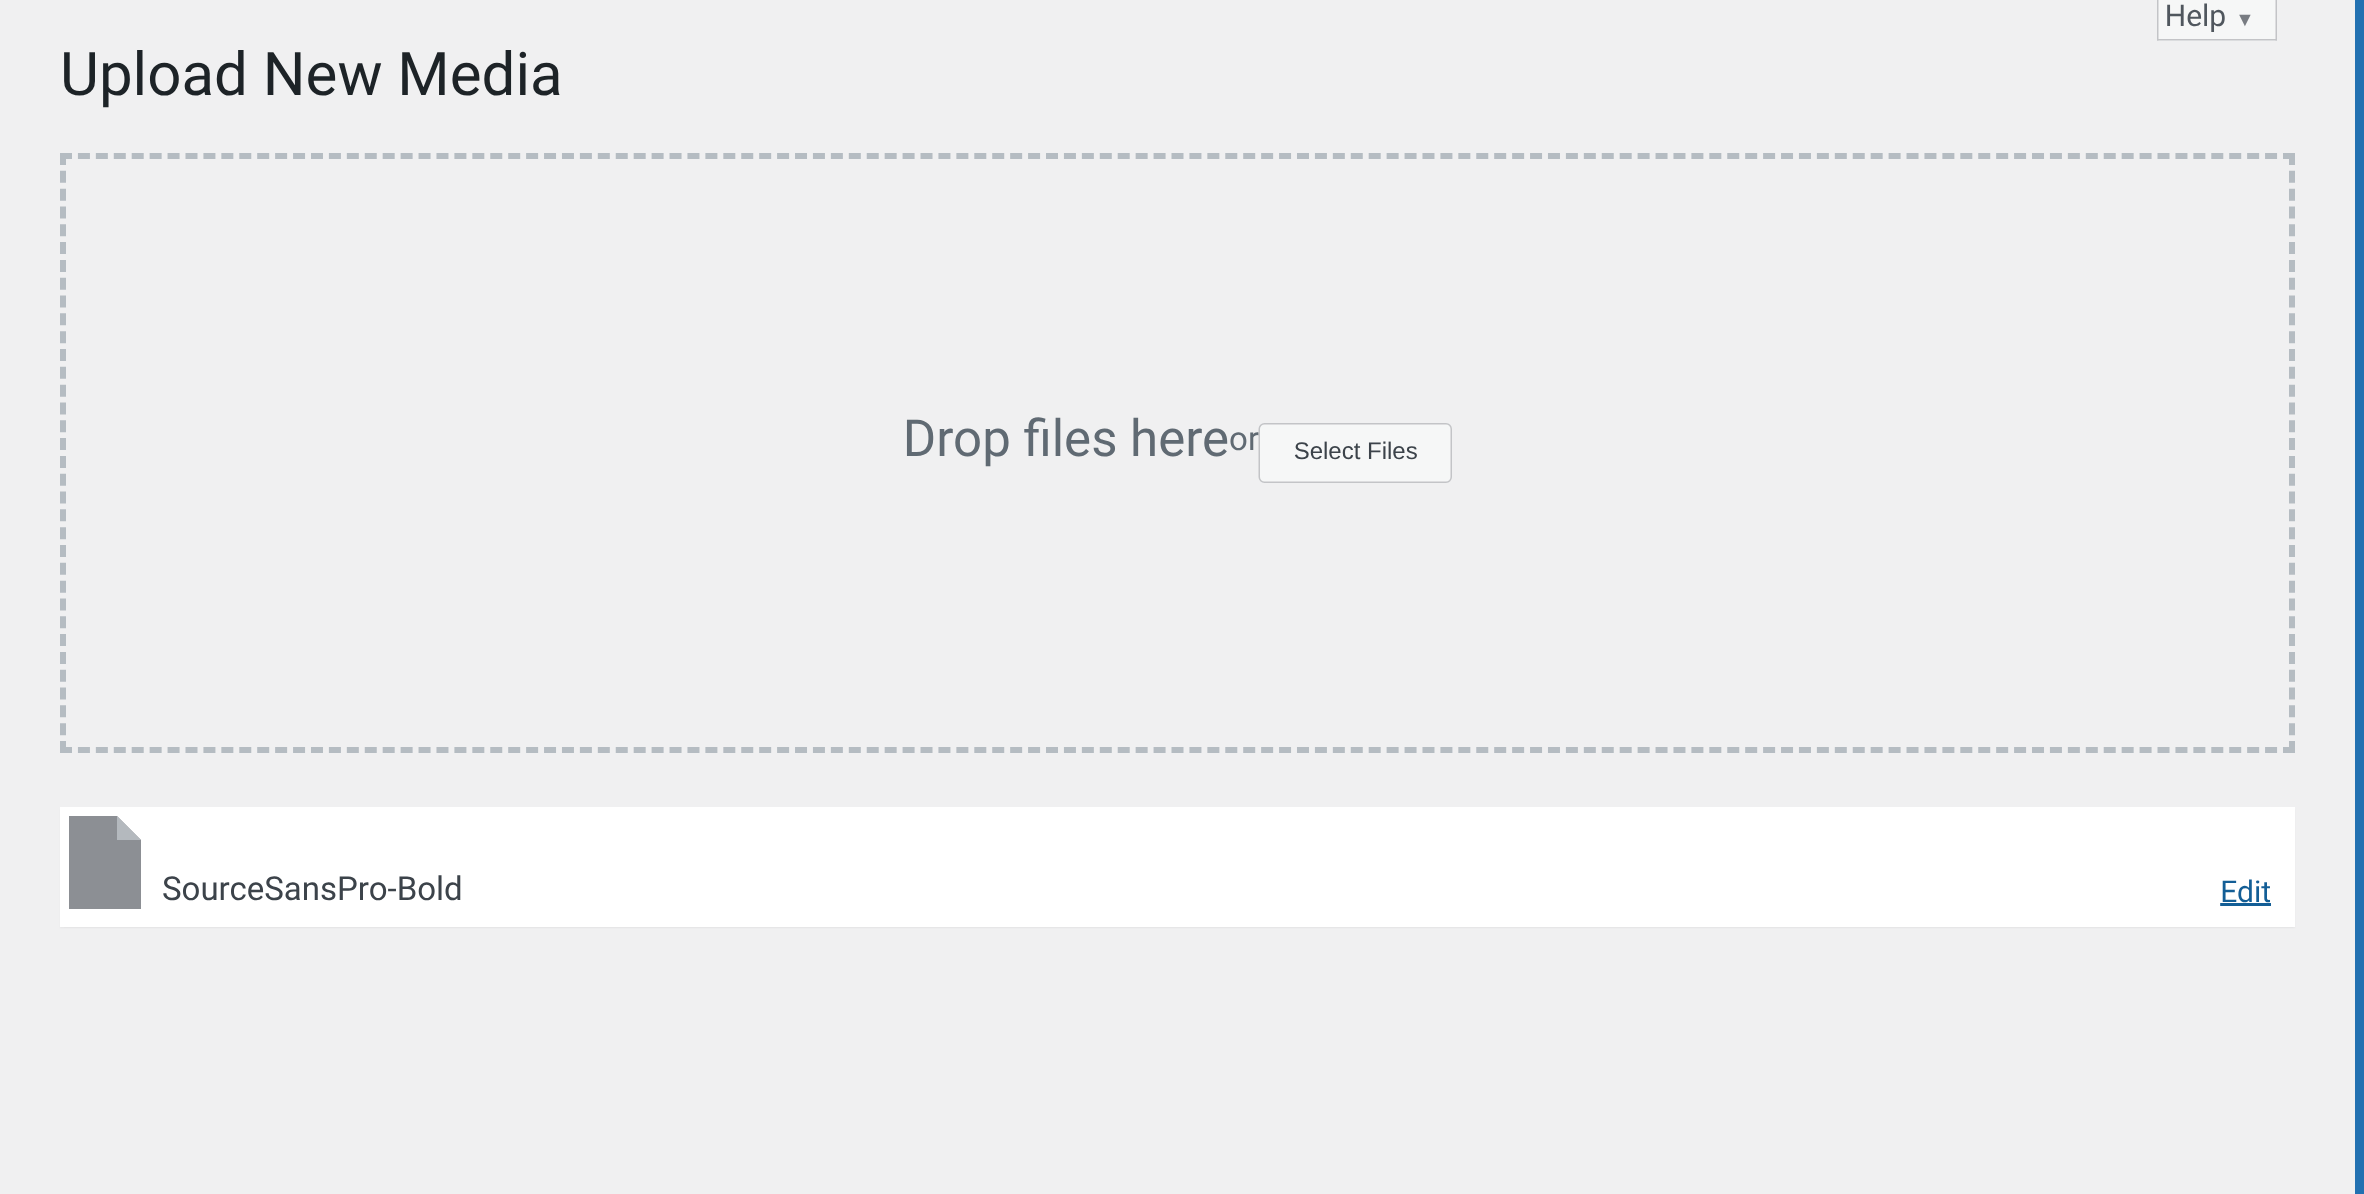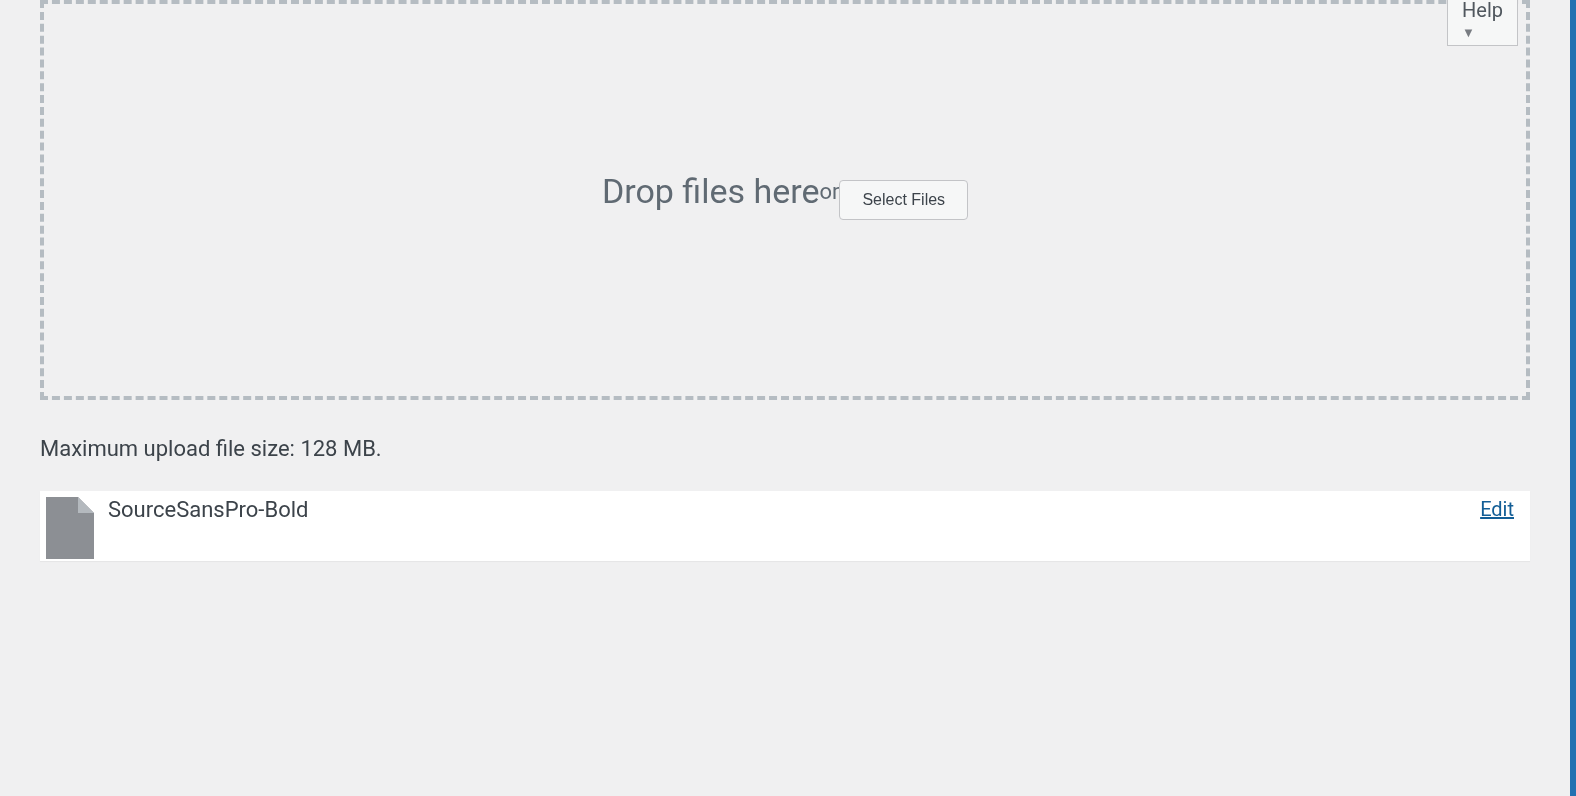--- a/index.html
+++ b/index.html
@@ -15,29 +15,28 @@
     .wrap {
       padding: 0 40px 0 40px;
     }
     .help-tab {
       position: absolute;
       top: 0;
       right: 52px;
       background: #f6f7f7;
       border: 1px solid #c3c4c7;
       border-top: none;
-      padding: 0 14px 6px 14px;
+      padding: 0 14px 6px 4px;
       font-size: 20px;
       color: #50575e;
       cursor: pointer;
       display: flex;
-      align-items: flex-start;
+      align-items: flex-end;
       gap: 6px;
       line-height: 1;
-      flex-direction: column;
     }
     .help-tab .arrow {
       font-size: 13px;
       color: #787c82;
     }
     h1.page-title {
       font-size: 40px;
       font-weight: 400;
       color: #1d2327;
       padding: 26px 0 28px 0;
@@ -83,22 +82,22 @@
       text-decoration: underline;
     }
     .max-size {
       font-size: 22px;
       color: #3c434a;
       margin-bottom: 30px;
     }
     .media-item {
       background: #fff;
       display: flex;
-      align-items: flex-start;
-      padding: 6px 16px 2px 6px;
+      align-items: flex-end;
+      padding: 6px 16px 12px 6px;
       gap: 14px;
       box-shadow: 0 1px 1px rgba(0,0,0,0.04);
     }
     .file-icon {
       width: 48px;
       height: 62px;
       background: #8c8f94;
       position: relative;
       flex-shrink: 0;
     }
@@ -138,28 +137,28 @@
   </style>
 </head>
 <body>
 
 <div class="help-tab">
   <span>Help</span>
   <span class="arrow">▼</span>
 </div>
 
 <div class="wrap">
+  <h1 class="page-title">Upload New Media</h1>
 
   <div class="uploader-box">
     <div class="drop-text">Drop files here</div>
     <div class="or-text">or</div>
     <button class="select-files-btn">Select Files</button>
   </div>
 
 
-  <p class="max-size">Maximum upload file size: 128 MB.</p>
 
   <div class="media-item">
     <div class="file-icon"></div>
     <div class="file-name">SourceSansPro-Bold</div>
     <a class="edit-link">Edit</a>
   </div>
 </div>
 
 </body></html>

